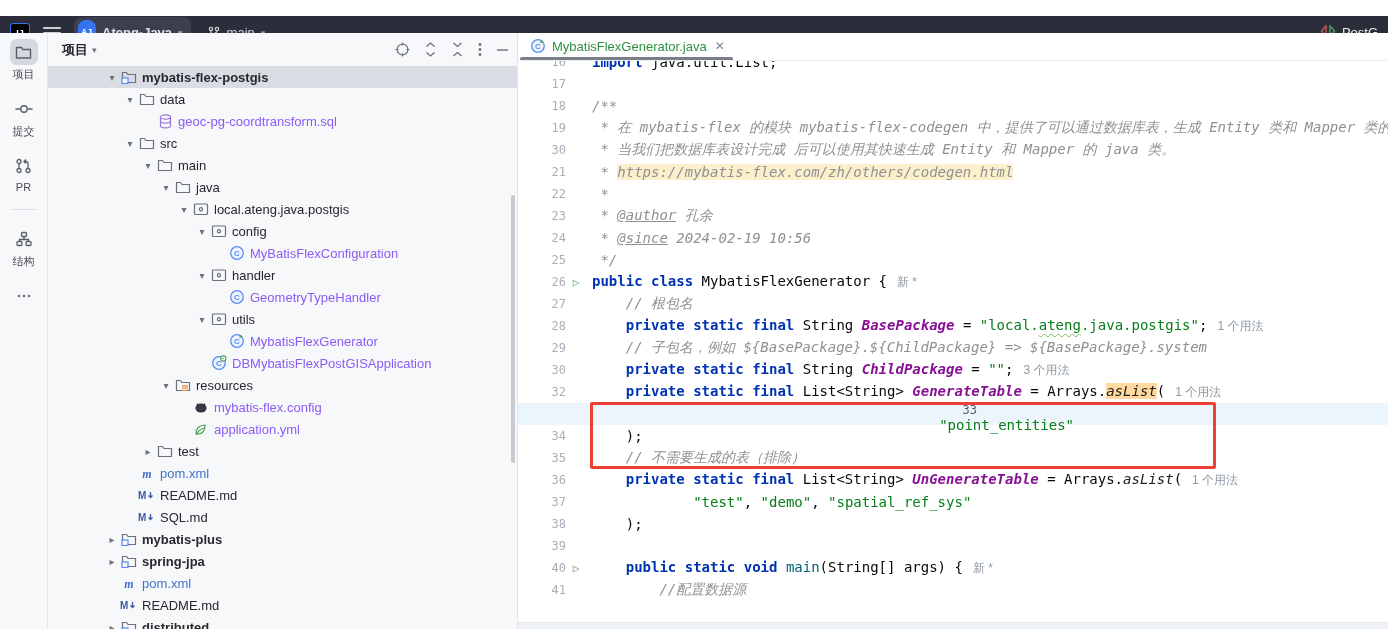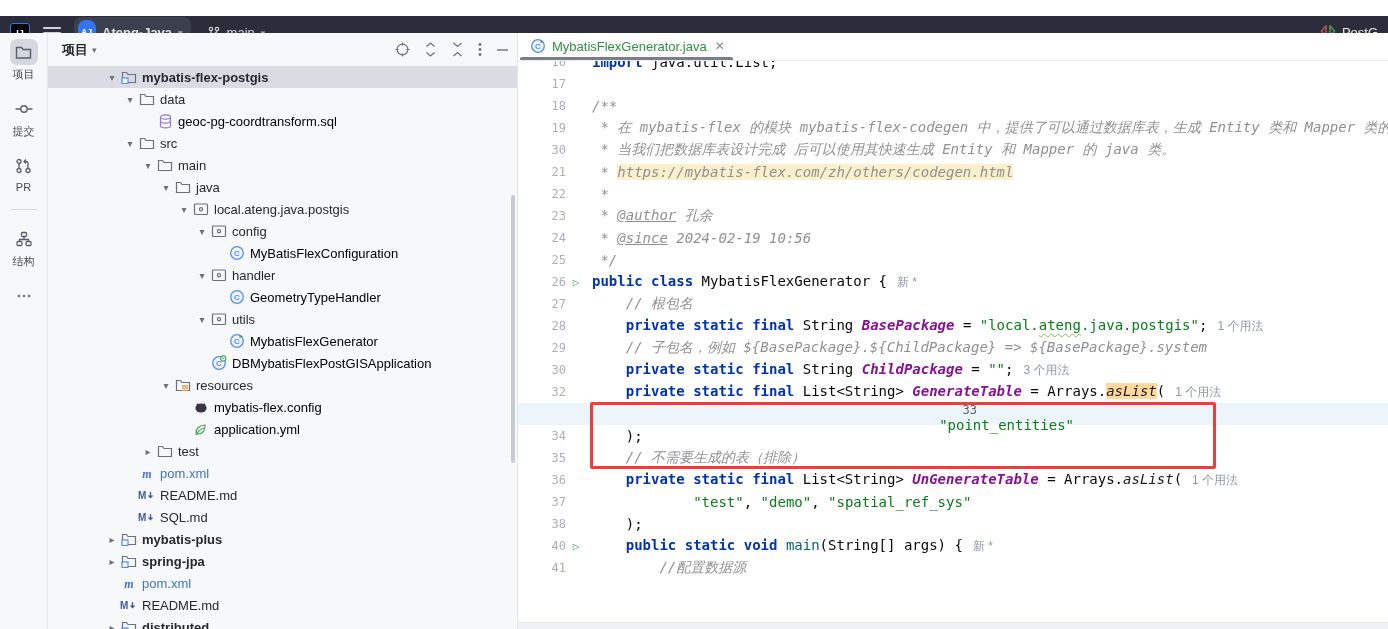--- a/index.html
+++ b/index.html
@@ -49,21 +49,21 @@
     color:#6c707e; }
   .pp-actions svg { cursor:pointer; }
   .pp-tree { position:absolute; top:33px; left:0; right:0; bottom:0; overflow:hidden; }
   .trow { height:22px; display:flex; align-items:center; font-size:13px;
     color:#27282e; white-space:nowrap; cursor:pointer; }
   .trow.sel { background:#d9dce3; }
   .t-chev { width:16px; font-size:10px; color:#6c707e; text-align:center; flex:none; }
   .t-icon { width:18px; height:16px; flex:none; display:flex; align-items:center;
     justify-content:center; }
   .t-lbl { padding-left:4px;text-align:center; }
-  .lbl-green { color:#000000; }
+  .lbl-green { color:#8b5cf6; }
   .lbl-blue  { color:#4073c9; }
   .lbl-bold  { font-weight:700; }
   .pp-scroll { position:absolute; right:2px; top:162px; width:4px; height:268px;
     background:#c8cbd2; border-radius:2px; }
 
   
   .editor { position:absolute; left:518px; top:33px; right:0; bottom:0; background:#fff; }
   .tabbar { height:28px; display:flex; align-items:flex-end;
     border-bottom:1px solid #ebecf0; background:#fff; }
   .tab { display:flex; align-items:center; gap:6px; padding:0 10px 6px 12px;
@@ -596,20 +596,25 @@
           <span class="g-num">37</span>
           <span class="g-run"></span>
           <span class="c-txt"><span class="sp">            </span><span class="ss">"test"</span><span class="sp">, </span><span class="ss">"demo"</span><span class="sp">, </span><span class="ss">"spatial_ref_sys"</span></span>
         </div>
         <div class="cline">
           <span class="g-num">38</span>
           <span class="g-run"></span>
           <span class="c-txt"><span class="sp">    );</span></span>
         </div>
         <div class="cline">
+          <span class="g-num">39</span>
+          <span class="g-run"></span>
+          <span class="c-txt"></span>
+        </div>
+        <div class="cline">
           <span class="g-num">40</span>
           <span class="g-run">▷</span>
           <span class="c-txt"><span class="sp">    </span><span class="sk">public static void</span><span class="sp"> </span><span class="sm">main</span><span class="sp">(String[] args) {</span><span class="si">新 *</span></span>
         </div>
         <div class="cline">
           <span class="g-num">41</span>
           <span class="g-run"></span>
           <span class="c-txt"><span class="sp">        </span><span class="sc">//配置数据源</span></span>
         </div>
       </div>

